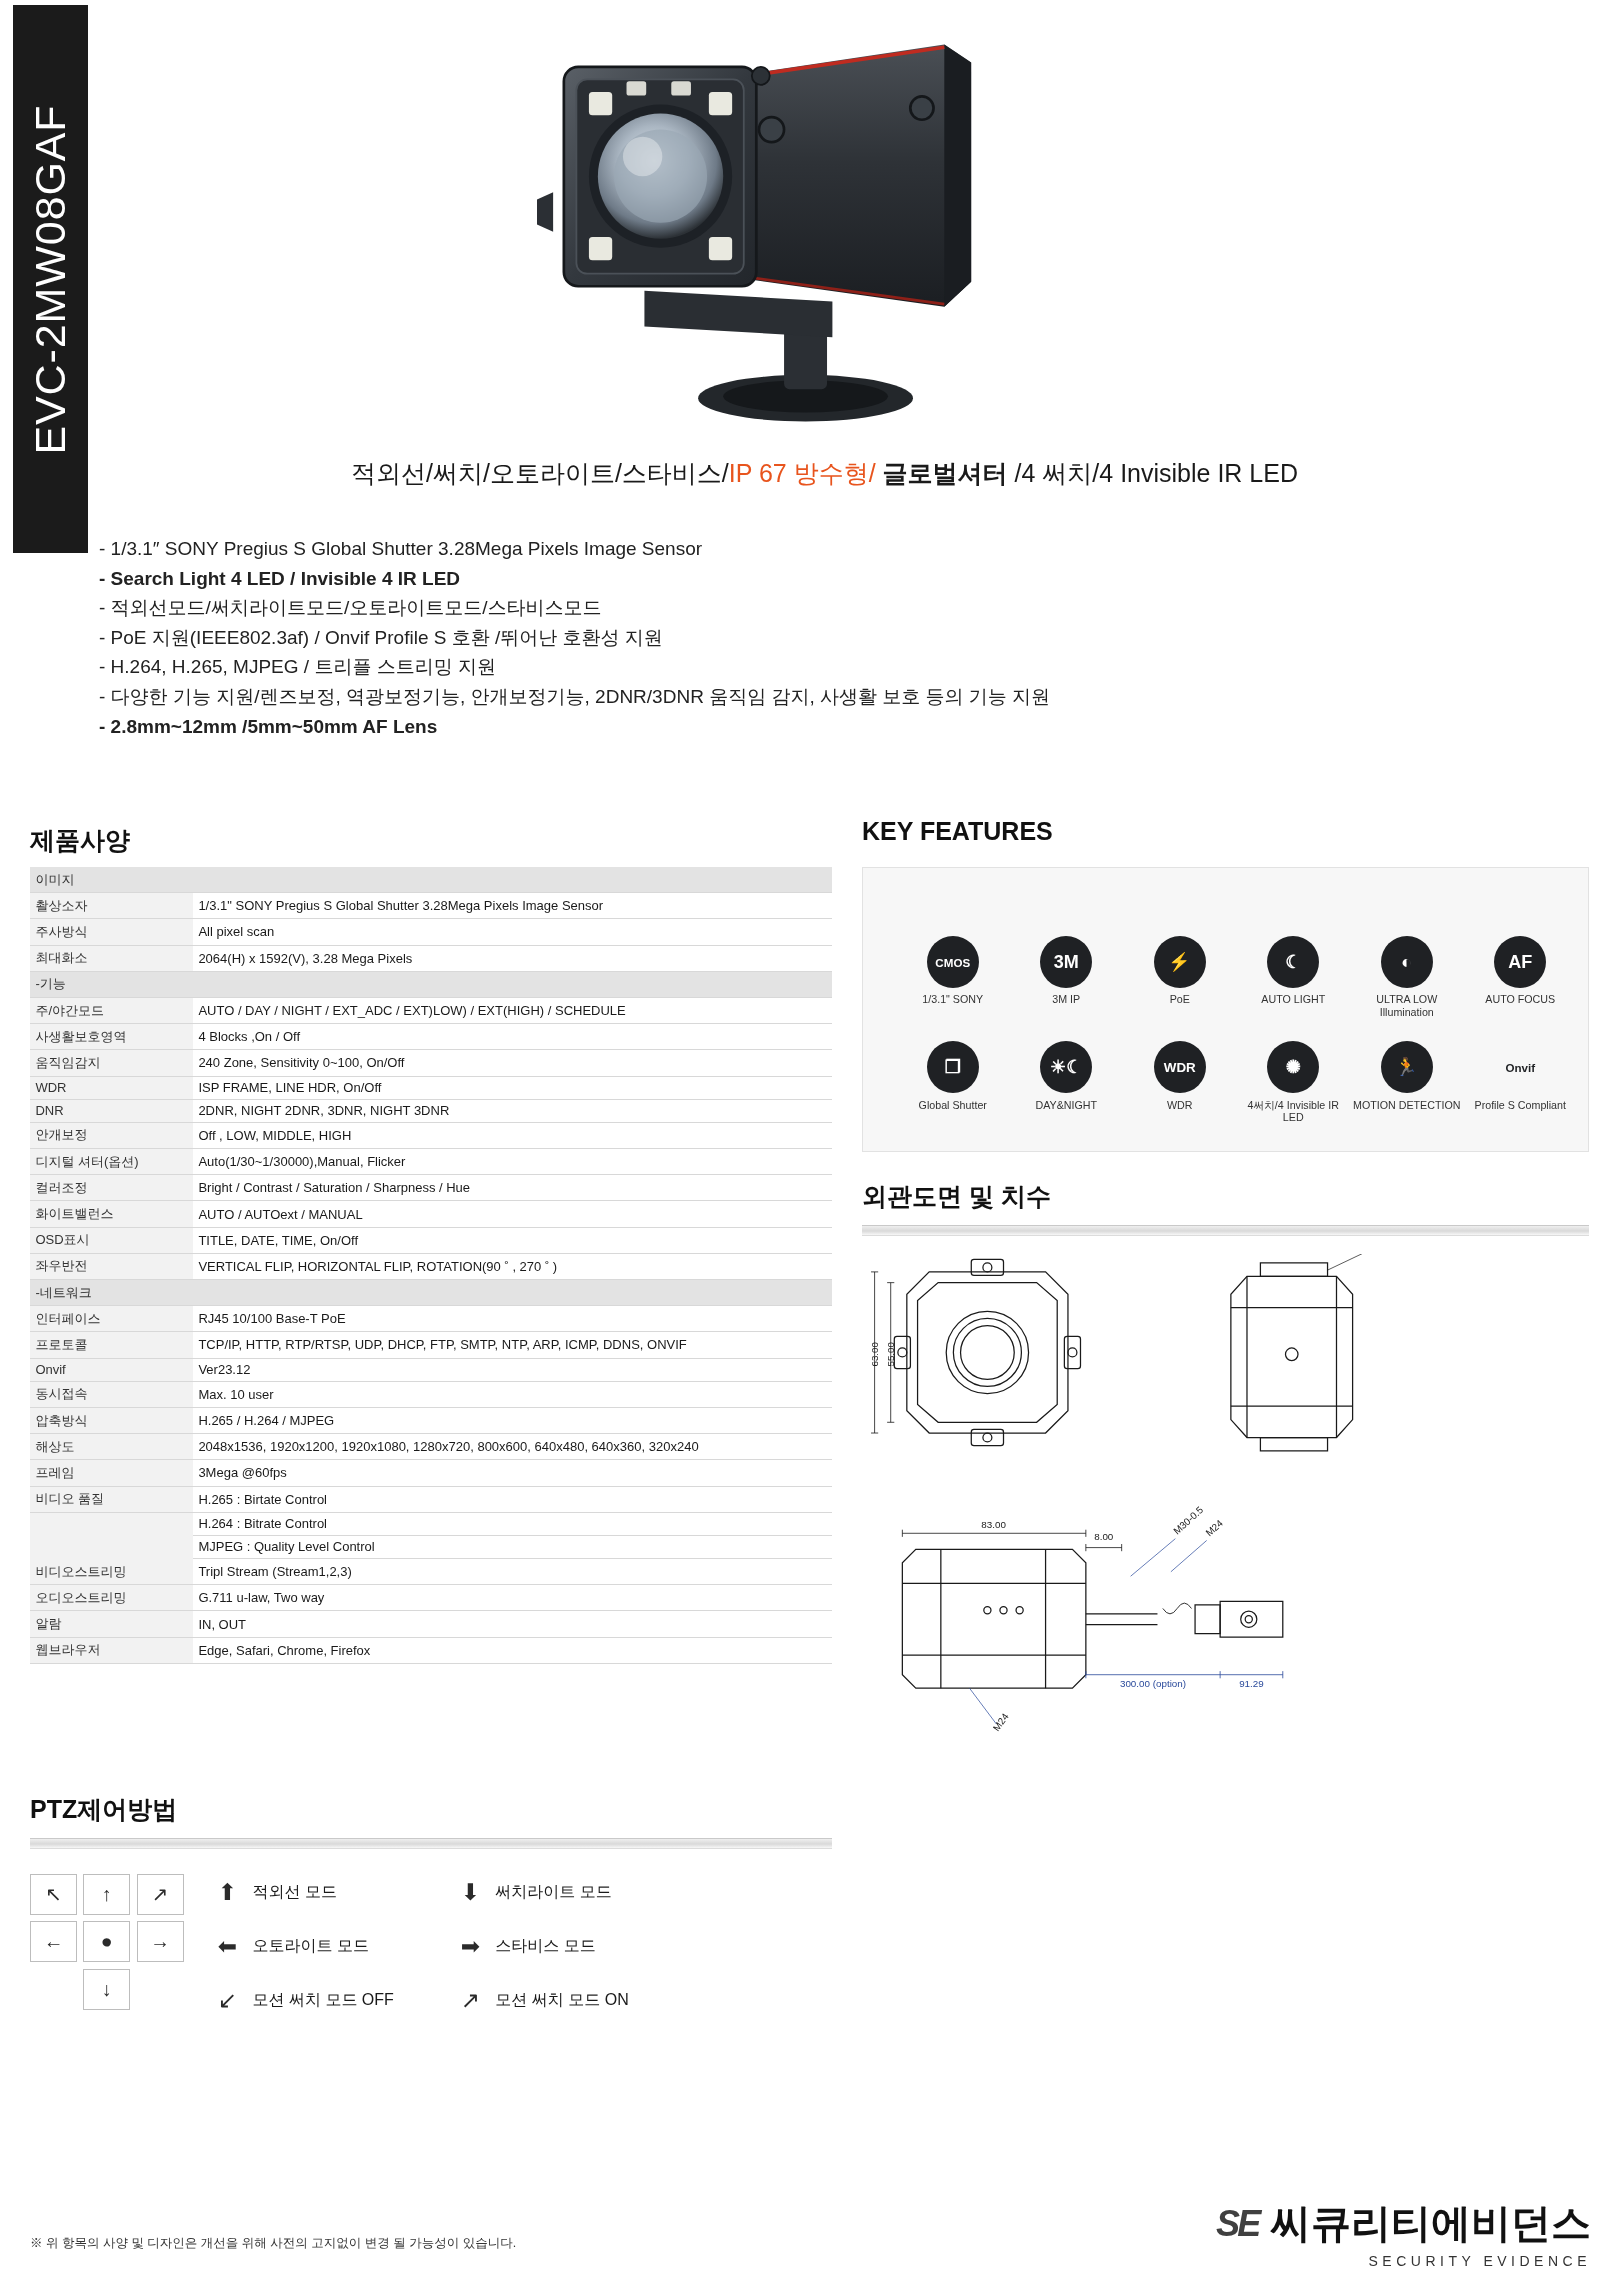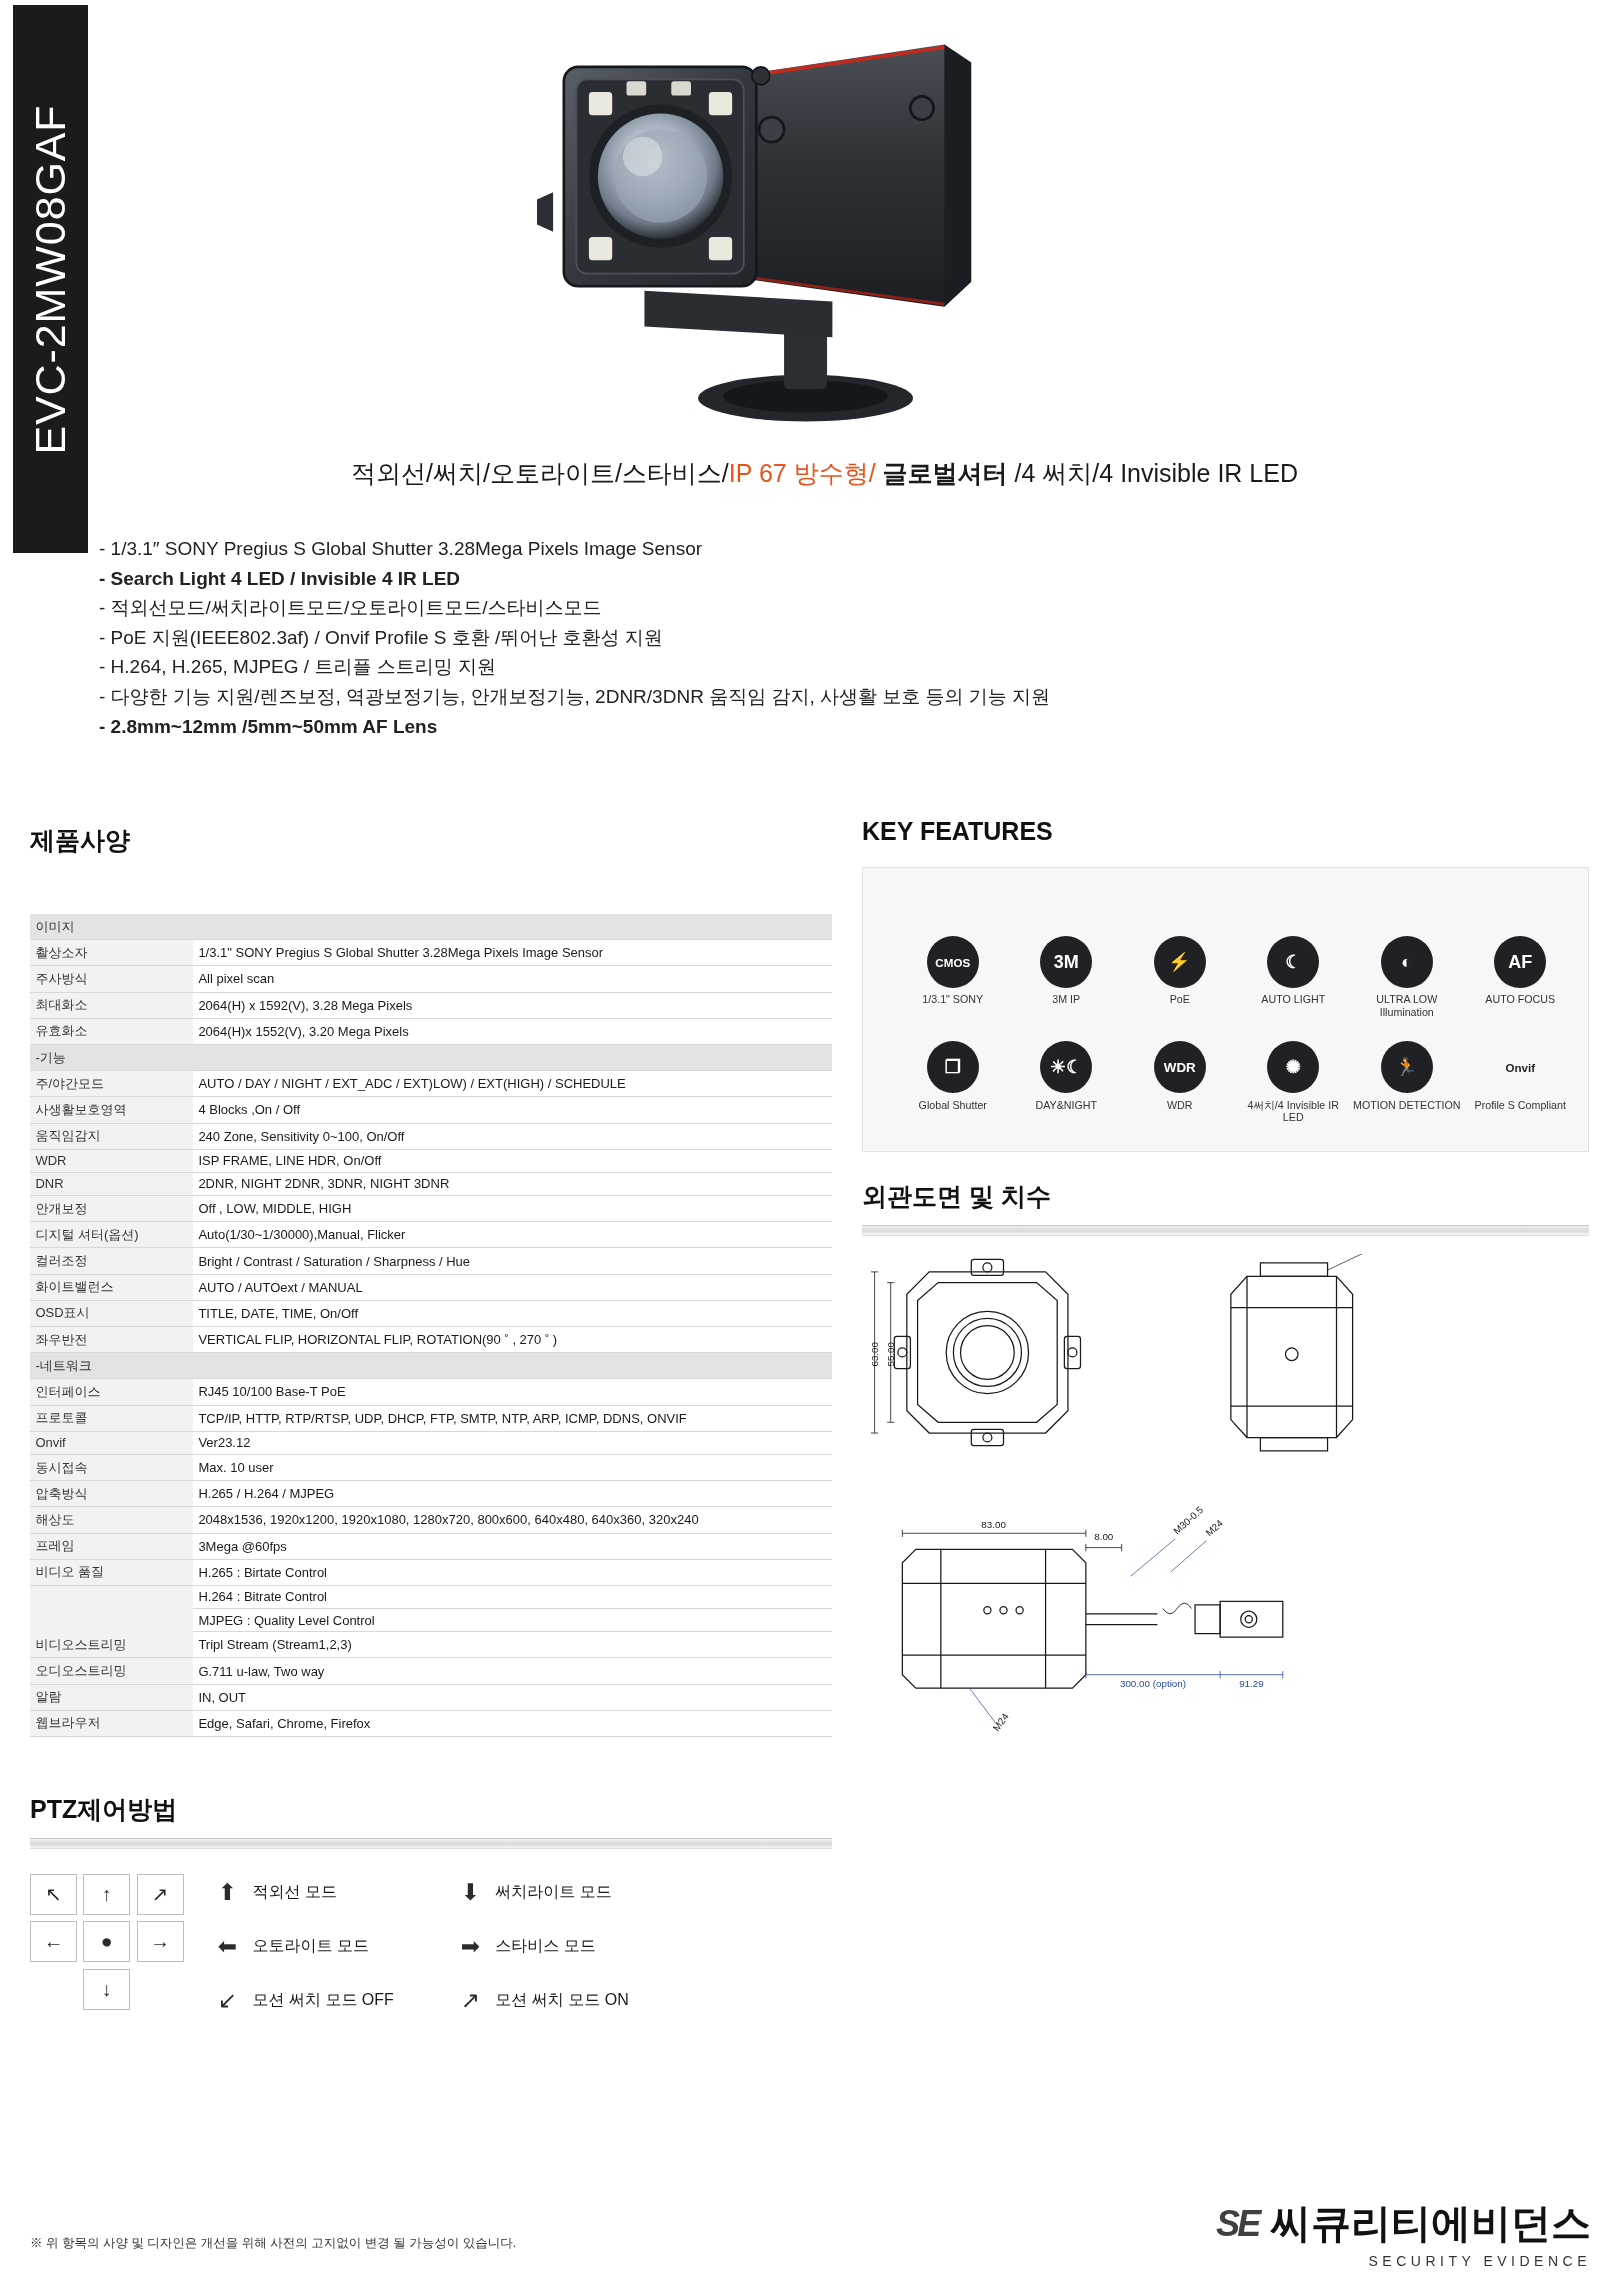--- a/index.html
+++ b/index.html
@@ -58,21 +58,21 @@
     font-size: 25px; font-weight: 700; color:#111;
   }
   .sec-rule {
     height: 10.7px;
     background: linear-gradient(180deg,#efefef 0%, #d9d9d9 55%, #f7f7f7 100%);
     border-top: 0.9px solid #c9c9c9;
     border-bottom: 0.9px solid #dcdcdc;
   }
 
   #spec-head { position:absolute; left:30px; top:824px; }
-  #spec-table { position:absolute; left:30px; top:914px; width:802px; }
+  #spec-table { position:absolute; left:30px; top:867px; width:802px; }
 
   table.spec { border-collapse: collapse; width: 100%; font-size: 13px; }
   table.spec td { border-bottom: 0.9px solid #d8d8d8; padding: 3.6px 5.4px; vertical-align: middle; }
   table.spec td.k { width: 163px; background:#f2f2f2; color:#333; }
   table.spec tr.grp td { background:#e3e3e3; font-weight:400; color:#333; }
   table.spec td.v { background:#ffffff; }
   table.spec tr.nolinek td.k { border-bottom-color: transparent; background:#f2f2f2; }
 
   
   #kf-head { position:absolute; left:862px; top:817px; }
@@ -216,24 +216,20 @@
           <td class="k">촬상소자</td>
           <td class="v">1/3.1" SONY Pregius S Global Shutter 3.28Mega Pixels Image Sensor</td>
         </tr>
         <tr>
           <td class="k">주사방식</td>
           <td class="v">All pixel scan</td>
         </tr>
         <tr>
           <td class="k">최대화소</td>
           <td class="v">2064(H) x 1592(V), 3.28 Mega Pixels</td>
-        </tr>
-        <tr>
-          <td class="k">유효화소</td>
-          <td class="v">2064(H)x 1552(V), 3.20 Mega Pixels</td>
         </tr>
         <tr class="grp">
           <td colspan="2">-기능</td>
         </tr>
         <tr>
           <td class="k">주/야간모드</td>
           <td class="v">AUTO / DAY / NIGHT / EXT_ADC / EXT)LOW) / EXT(HIGH) / SCHEDULE</td>
         </tr>
         <tr>
           <td class="k">사생활보호영역</td>

